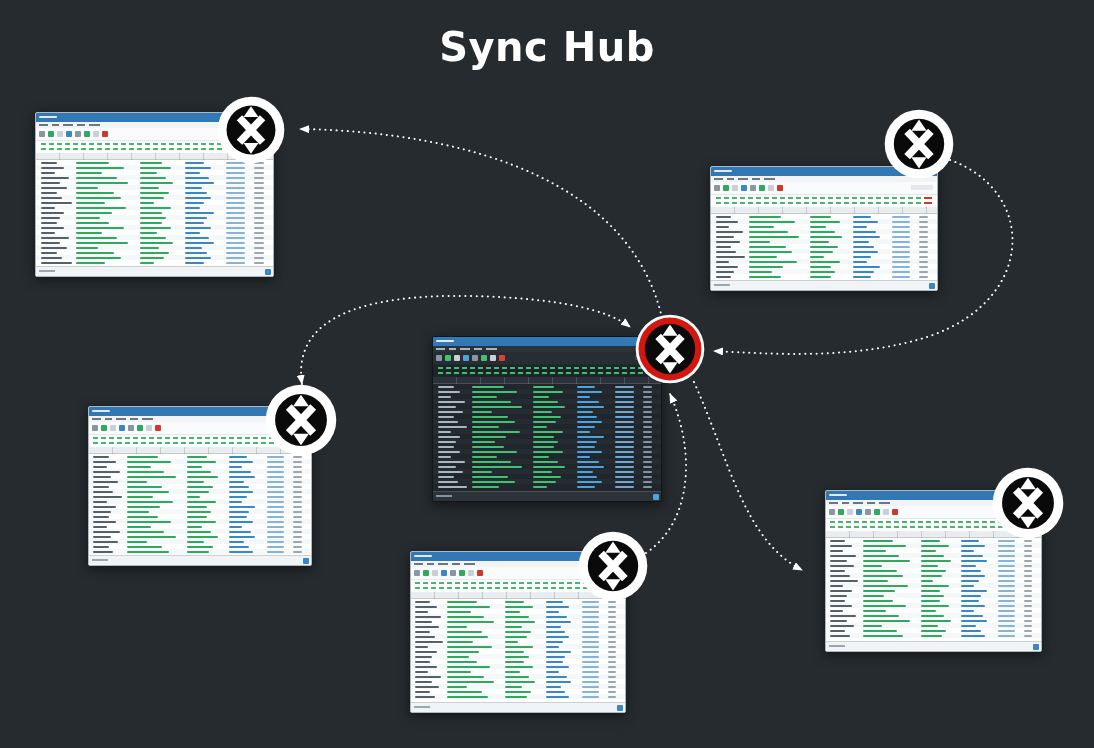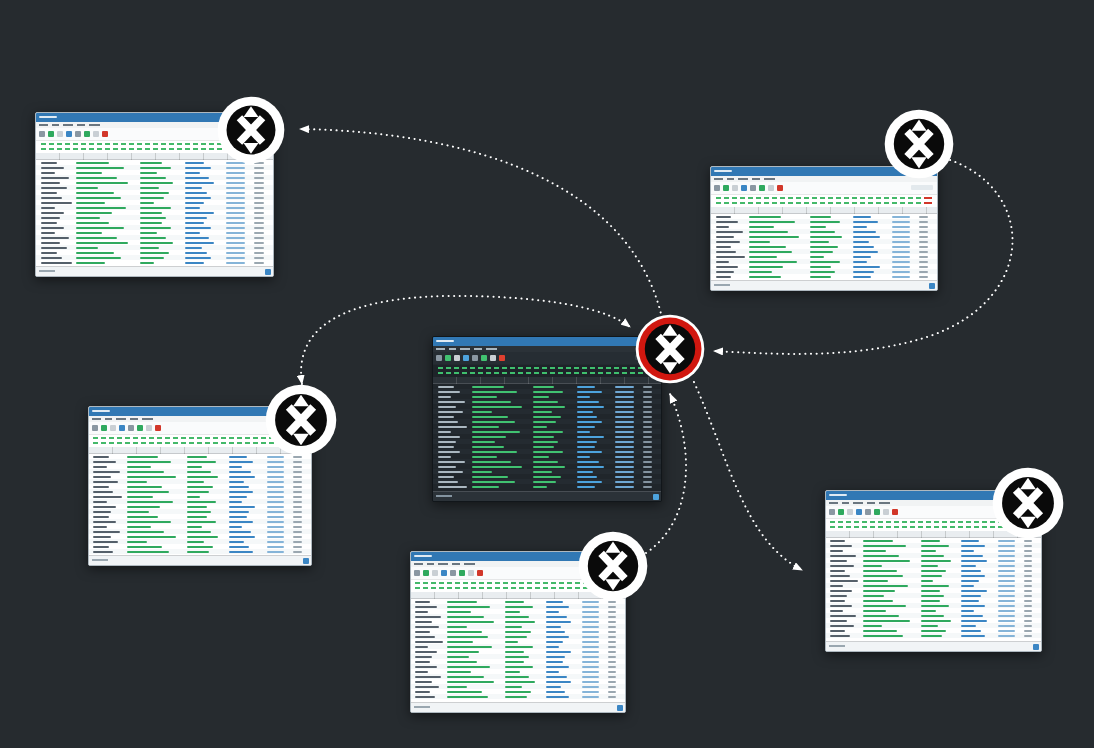--- a/index.html
+++ b/index.html
@@ -21,20 +21,21 @@
     cursor:pointer;
   }
   .badge{position:absolute;z-index:6;border-radius:50%;cursor:pointer;}
   .badge svg{display:block;width:100%;height:100%;}
 </style>
 </head>
 <body>
 
 <div class="canvas">
 
+  <h1 class="title">Sync Hub</h1>
 
   <svg id="wires" xmlns="http://www.w3.org/2000/svg">
     <defs>
       <marker id="arrowEnd" viewBox="0 0 10 8" refX="9" refY="4" markerWidth="10" markerHeight="8" orient="auto" markerUnits="userSpaceOnUse">
         <path d="M0,0 L10,4 L0,8 Z" fill="#ffffff"></path>
       </marker>
       <marker id="arrowStart" viewBox="0 0 10 8" refX="9" refY="4" markerWidth="10" markerHeight="8" orient="auto-start-reverse" markerUnits="userSpaceOnUse">
         <path d="M0,0 L10,4 L0,8 Z" fill="#ffffff"></path>
       </marker>
     </defs>

